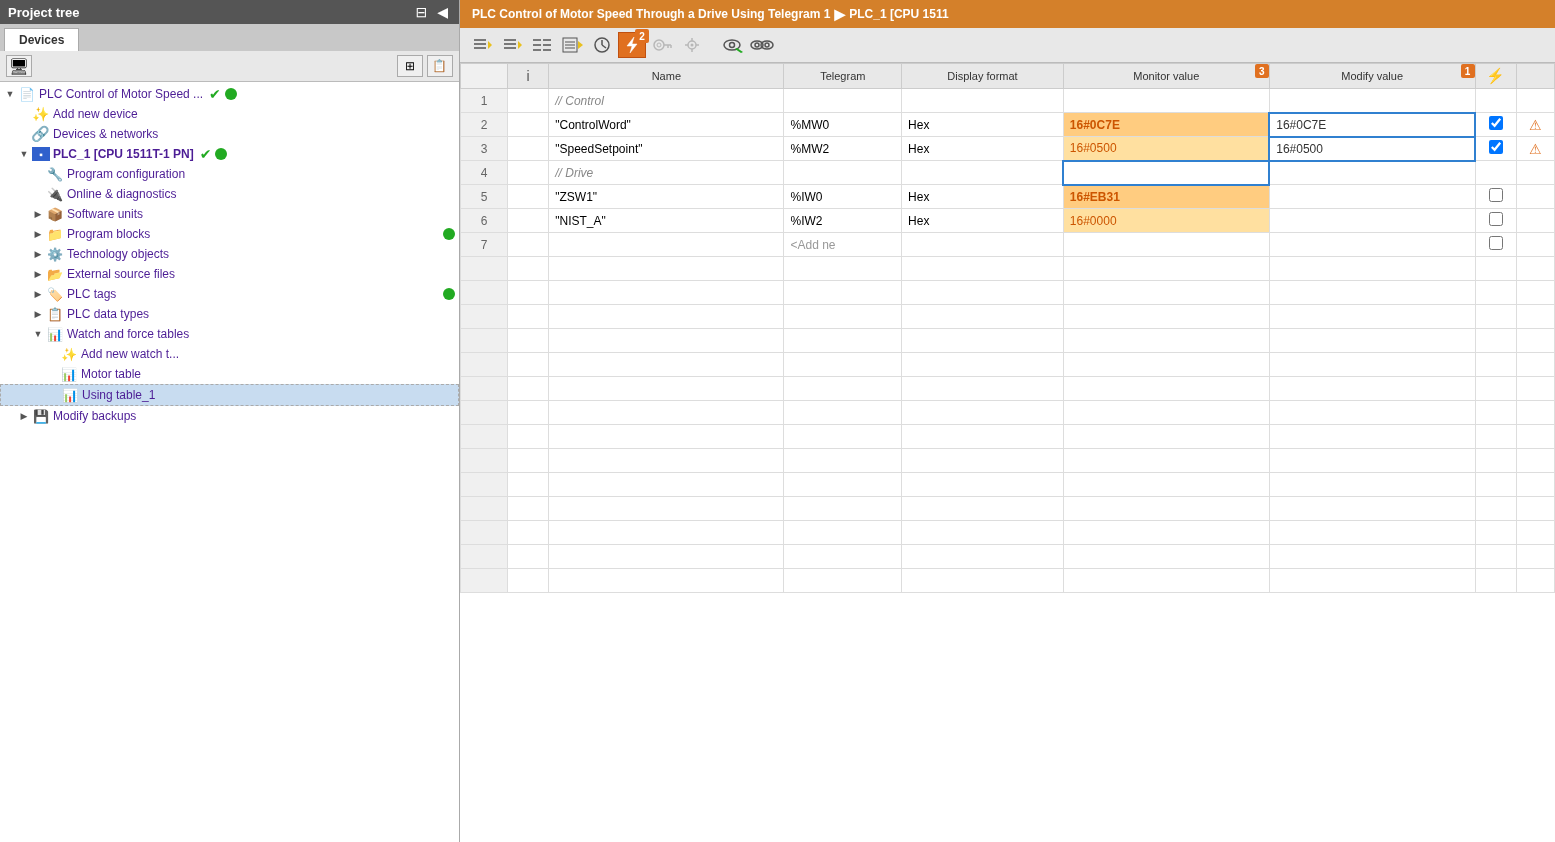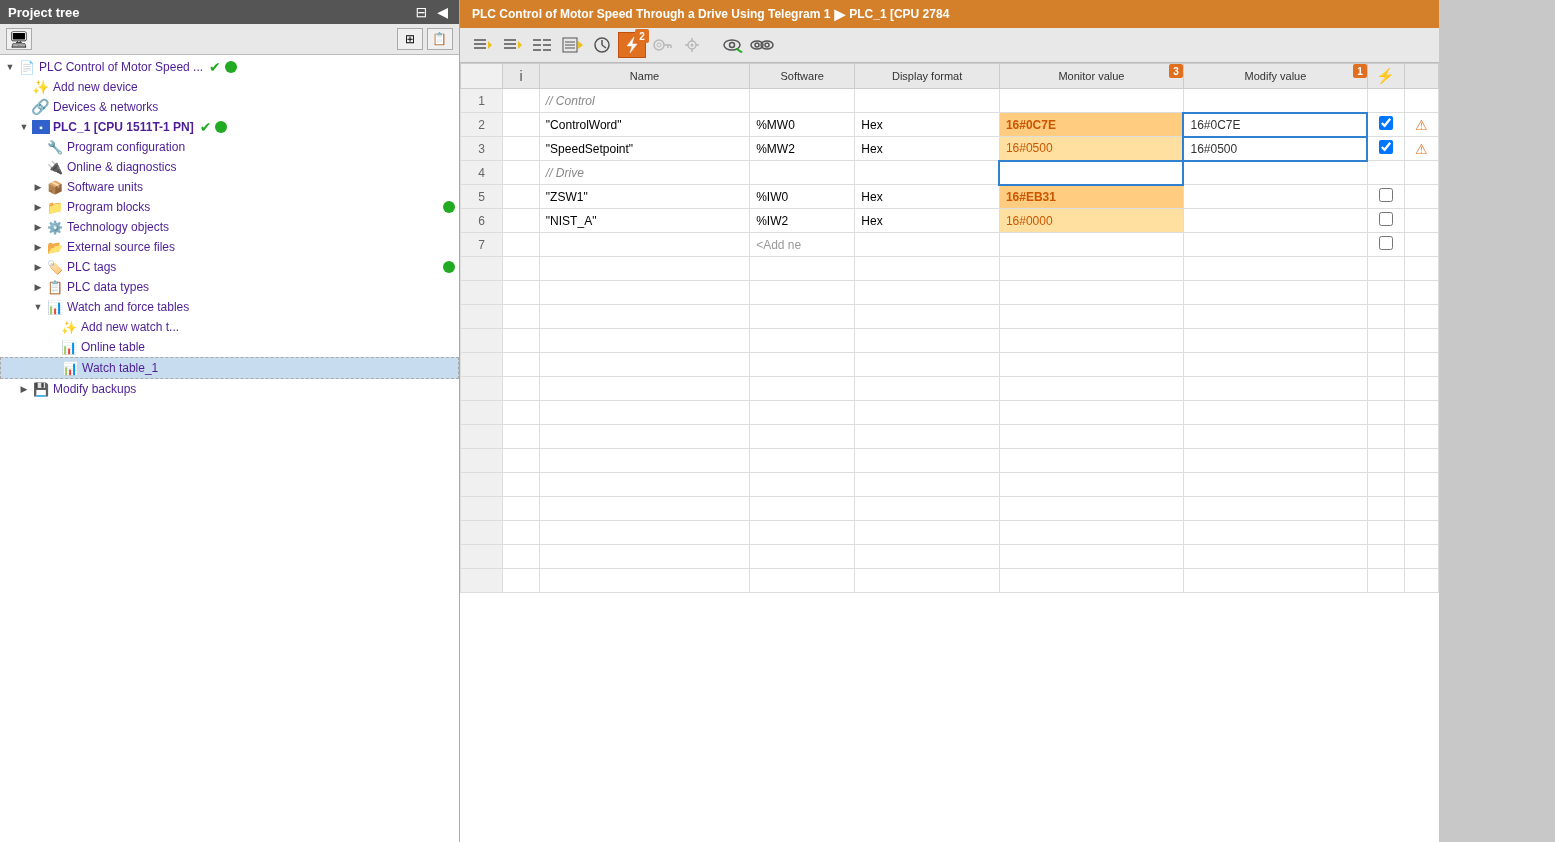--- a/index.html
+++ b/index.html
@@ -1,19 +1,19 @@
 <!DOCTYPE html>
 <html><head>
   <meta charset="utf-8">
   <style>
     * { margin: 0; padding: 0; box-sizing: border-box; }
     body { font-family: Arial, sans-serif; font-size: 12px; background: #c8c8c8; overflow: hidden; width: 1555px; height: 842px; }
 
     
-    .app-container { display: flex; flex-direction: column; height: 842px; width: 1439px; }
+    .app-container { display: flex; flex-direction: column; height: 842px; width: 1555px; }
     .main-layout { display: flex; flex: 1; overflow: hidden; }
 
     
     .sidebar { width: 460px; background: #e8e8e8; border-right: 1px solid #aaa; display: flex; flex-direction: column; flex-shrink: 0; }
     .sidebar-title-bar { background: #555; color: white; padding: 4px 8px; display: flex; align-items: center; justify-content: space-between; font-size: 13px; font-weight: bold; }
     .sidebar-tab { background: white; border: 1px solid #aaa; border-bottom: none; padding: 4px 14px; font-size: 12px; font-weight: bold; color: #333; }
     .sidebar-toolbar { padding: 4px 6px; display: flex; gap: 4px; align-items: center; border-bottom: 1px solid #bbb; background: #e8e8e8; }
     .sidebar-tree { flex: 1; overflow-y: auto; background: white; padding: 2px 0; }
     .tree-item { display: flex; align-items: center; padding: 2px 4px; cursor: pointer; white-space: nowrap; }
     .tree-item.selected { background: #d0e4f7; }
@@ -79,20 +79,25 @@
     <div class="sidebar">
 
       <div class="sidebar-title-bar">
         <span>Project tree</span>
         <div class="sidebar-title-icons">
           <button class="title-icon-btn" title="Columns">⊟</button>
           <button class="title-icon-btn" title="Collapse">◀</button>
         </div>
       </div>
 
+      <div style="padding: 4px 4px 0 4px; background: #c8c8c8; display:flex; align-items:flex-end;">
+        <div class="sidebar-tab">
+          <span>Devices</span>
+        </div>
+      </div>
 
       <div class="sidebar-toolbar">
         <button class="icon-btn" style="font-size:16px;">🖥</button>
         <div style="flex:1;"></div>
         <button class="icon-btn">⊞</button>
         <button class="icon-btn">📋</button>
       </div>
 
       <div class="sidebar-tree">
 
@@ -182,43 +187,43 @@
 
         <div class="tree-item tree-indent-3">
           <span class="tree-arrow">&nbsp;</span>
           <span class="tree-icon" style="color:#3070cc;">✨</span>
           <span class="tree-label">Add new watch t...</span>
         </div>
 
         <div class="tree-item tree-indent-3">
           <span class="tree-arrow">&nbsp;</span>
           <span class="tree-icon" style="font-size:13px;">📊</span>
-          <span class="tree-label">Online table</span>
+          <span class="tree-label">Motor table</span>
         </div>
 
         <div class="tree-item tree-indent-3 selected" style="background:#c8dcf0; border:1px dashed #aaa;">
           <span class="tree-arrow">&nbsp;</span>
           <span class="tree-icon" style="font-size:13px;">📊</span>
-          <span class="tree-label">Watch table_1</span>
+          <span class="tree-label">Using table_1</span>
         </div>
 
         <div class="tree-item tree-indent-1">
           <span class="tree-arrow">▶</span>
           <span class="tree-icon">💾</span>
           <span class="tree-label">Modify backups</span>
         </div>
       </div>
     </div>
 
     <div class="main-content">
 
       <div class="top-bar">
         <span>PLC Control of Motor Speed Through a Drive Using Telegram 1</span>
         <span class="top-bar-arrow">▶</span>
-        <span>PLC_1 [CPU 2784</span>
+        <span>PLC_1 [CPU 1511</span>
       </div>
 
       <div class="toolbar-area">
 
         <button class="toolbar-btn" title="Monitor all">
           <svg width="20" height="18" viewBox="0 0 20 18">
             <line x1="2" y1="4" x2="14" y2="4" stroke="#555" stroke-width="1.5"></line>
             <line x1="2" y1="8" x2="14" y2="8" stroke="#555" stroke-width="1.5"></line>
             <line x1="2" y1="12" x2="14" y2="12" stroke="#555" stroke-width="1.5"></line>
             <polygon points="16,5 20,9 16,13" fill="#e8c020"></polygon>
@@ -321,21 +326,21 @@
             <col style="width:140px;">
             <col style="width:140px;">
             <col style="width:28px;">
             <col style="width:26px;">
           </colgroup>
           <thead>
             <tr>
               <th class="row-num"></th>
               <th class="col-i-header">i</th>
               <th>Name</th>
-              <th>Software</th>
+              <th>Telegram</th>
               <th>Display format</th>
               <th class="th-relative" style="position:relative;">
                 Monitor value
                 <div style="position:absolute;top:0;right:0;background:#e07020;color:white;font-size:10px;font-weight:bold;width:14px;height:14px;border-radius:2px;display:flex;align-items:center;justify-content:center;">3</div>
               </th>
               <th style="position:relative;">
                 Modify value
                 <div style="position:absolute;top:0;right:0;background:#e07020;color:white;font-size:10px;font-weight:bold;width:14px;height:14px;border-radius:2px;display:flex;align-items:center;justify-content:center;">1</div>
               </th>
               <th style="text-align:center;">

